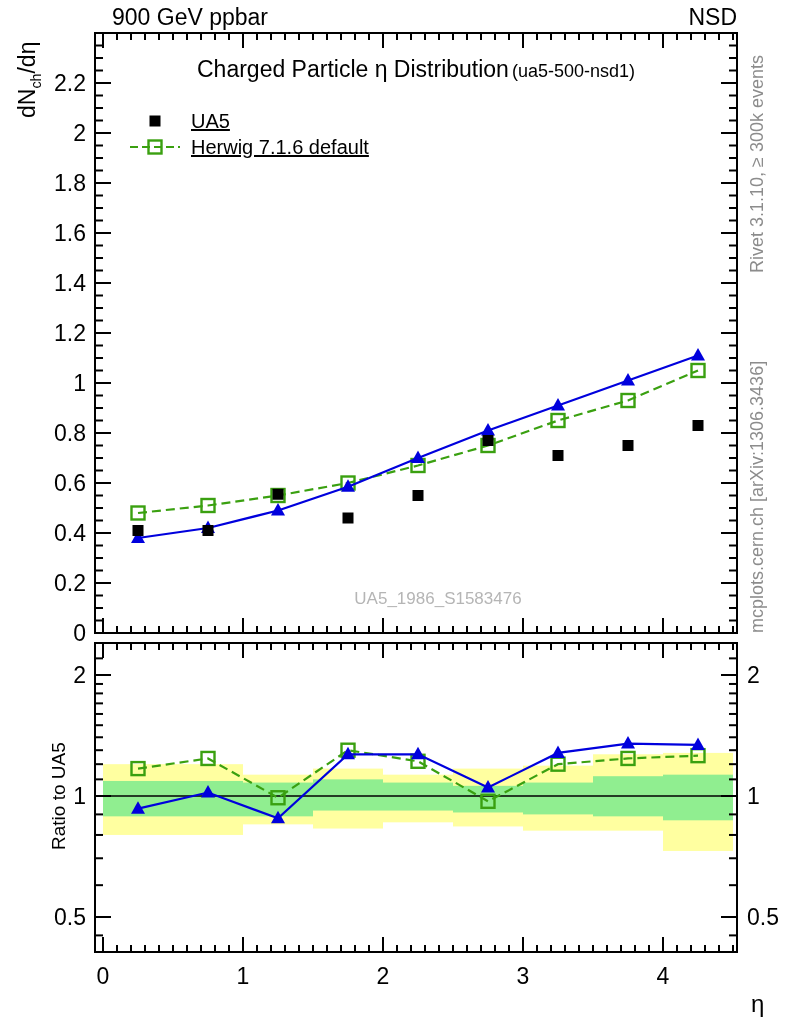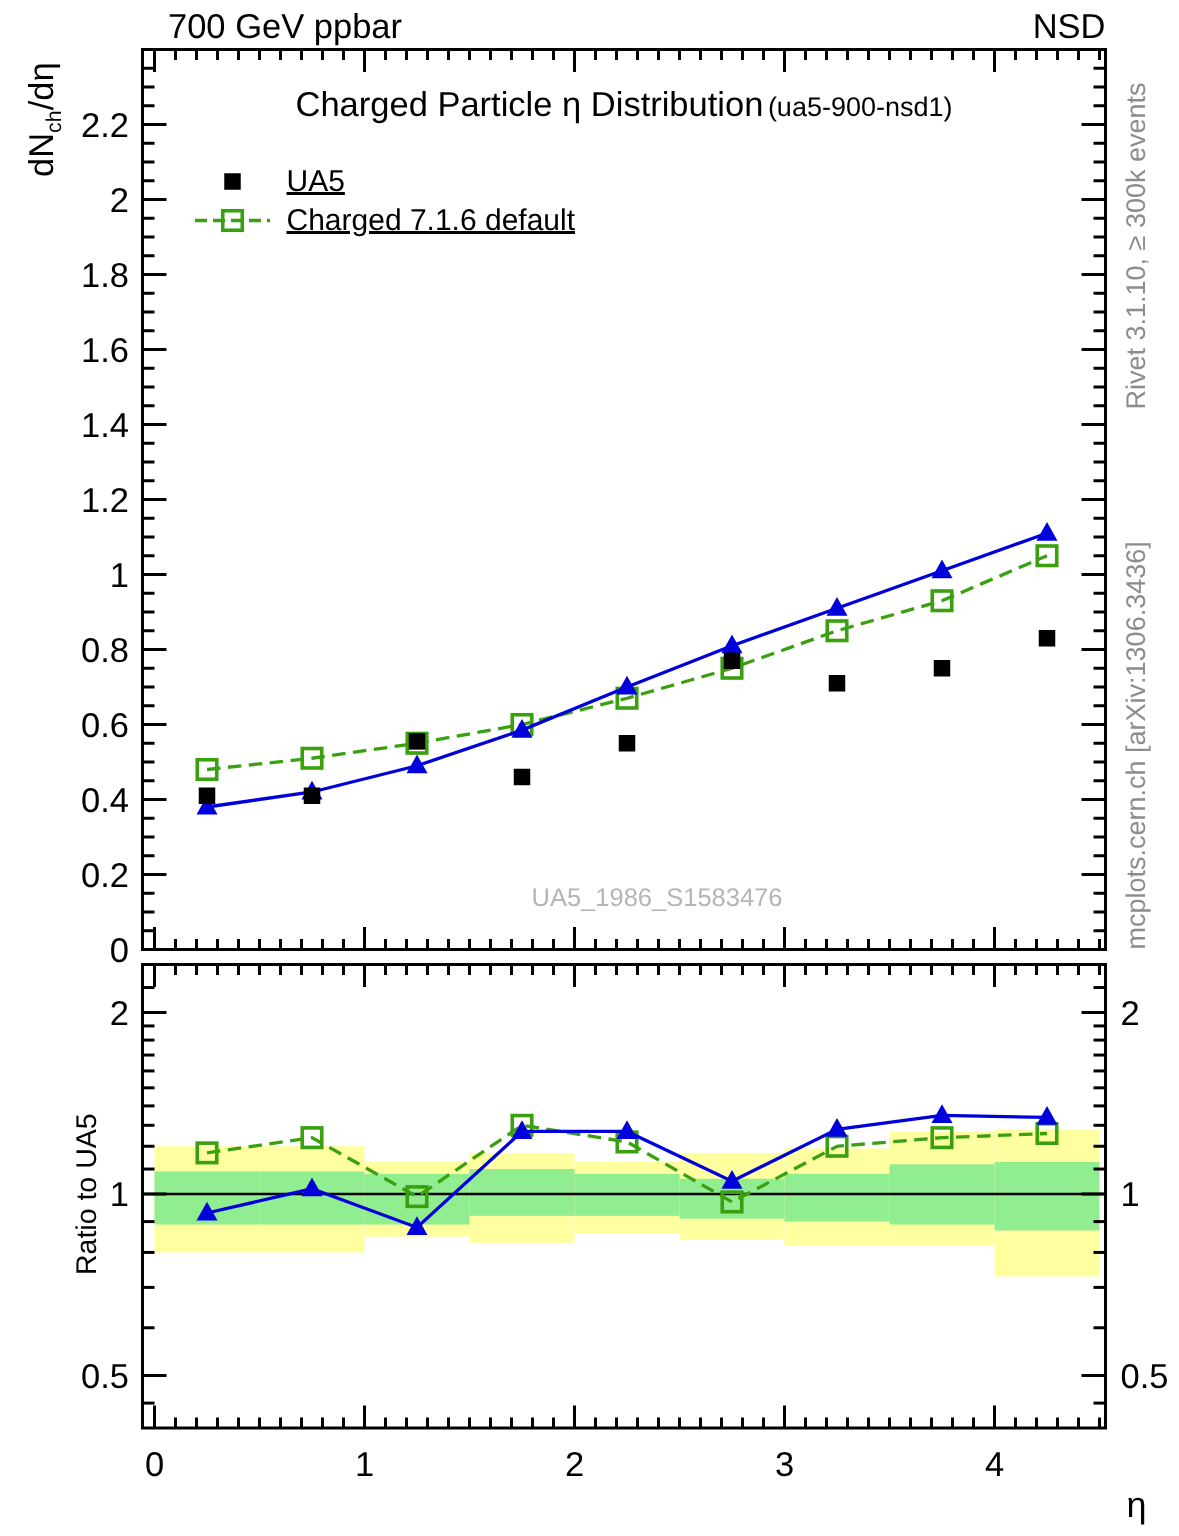--- a/index.html
+++ b/index.html
@@ -462,44 +462,44 @@
           <path d="M418 746.7757518633097 L425 759.2757518633097 L411 759.2757518633097 Z" fill="#0000dd"></path>
           <path d="M488 779.9828913251408 L495 792.4828913251408 L481 792.4828913251408 Z" fill="#0000dd"></path>
           <path d="M558 745.4065989627417 L565 757.9065989627417 L551 757.9065989627417 Z" fill="#0000dd"></path>
           <path d="M628 736.1119117195911 L635 748.6119117195911 L621 748.6119117195911 Z" fill="#0000dd"></path>
           <path d="M698 737.4098069173513 L705 749.9098069173513 L691 749.9098069173513 Z" fill="#0000dd"></path>
         </g>
         <rect x="95" y="643" width="642" height="309" fill="none" stroke="#000000" stroke-width="2"></rect>
       </g>
     </svg>
 
-  <div class="abs hdr" style="left:112px;top:4px;">700 GeV ppbar</div>
+  <div class="abs hdr" style="left:112px;top:4px;">900 GeV ppbar</div>
   <div class="abs hdr" style="left:95px;width:642px;top:4px;text-align:right;">NSD</div>
 
   <div class="abs title-line">
-    <span class="title-main">Charged Particle η Distribution</span><span class="title-suffix">(ua5-900-nsd1)</span>
+    <span class="title-main">Charged Particle η Distribution</span><span class="title-suffix">(ua5-500-nsd1)</span>
   </div>
 
   <div class="abs legend">
     <div class="legend-row">
       <svg class="legend-sample" width="54" height="22">
           <g>
             <rect x="21.5" y="5.5" width="11" height="11" fill="#000000"></rect>
           </g>
         </svg>
       <span class="legend-label">UA5</span>
     </div>
     <div class="legend-row">
       <svg class="legend-sample" width="54" height="22">
           <line x1="2" y1="11" x2="52" y2="11" stroke="#3aa010" stroke-width="2.2" stroke-dasharray="8,4"></line>
           <g>
             <rect x="20.5" y="4.5" width="13" height="13" fill="none" stroke="#3aa010" stroke-width="2.4"></rect>
           </g>
         </svg>
-      <span class="legend-label">Charged 7.1.6 default</span>
+      <span class="legend-label">Herwig 7.1.6 default</span>
     </div>
   </div>
 
   <div class="abs rot ytitle">
     <span>dN</span><sub>ch</sub><span>/dη</span>
   </div>
 
   <div class="abs rot ratio-ytitle">Ratio to UA5</div>
 
   <div class="abs watermark" style="color: rgb(181, 181, 181);">UA5_1986_S1583476</div>

